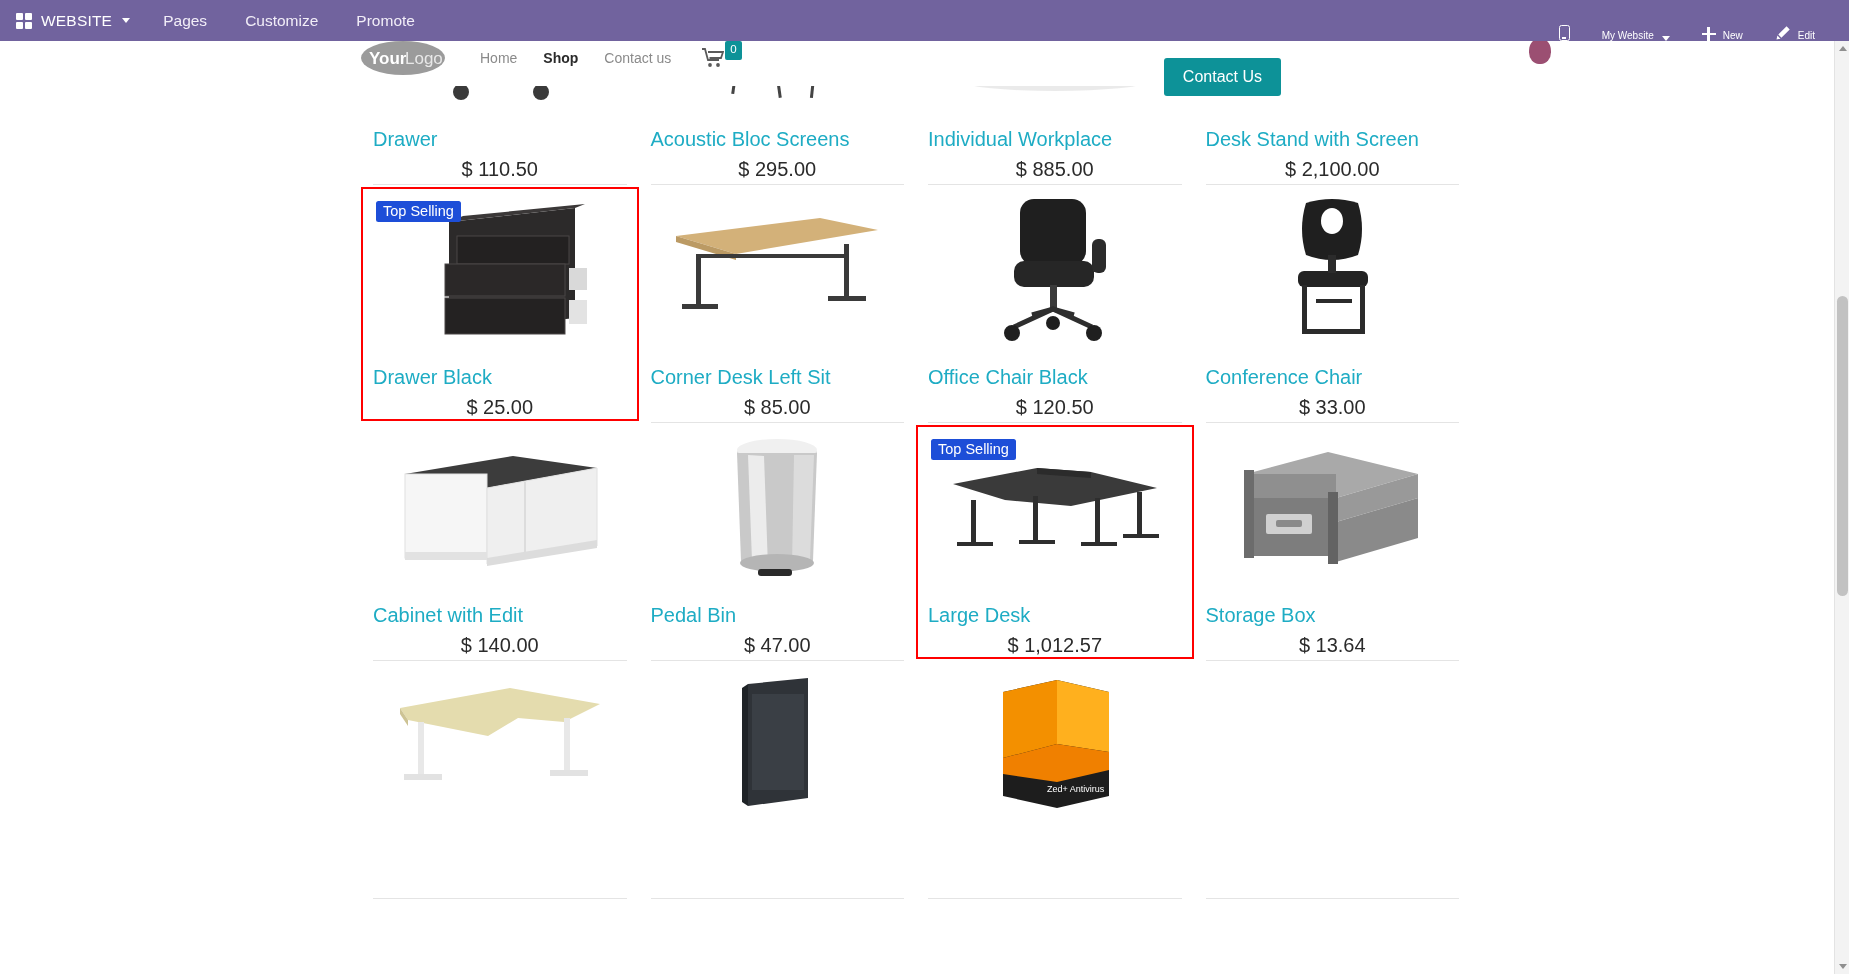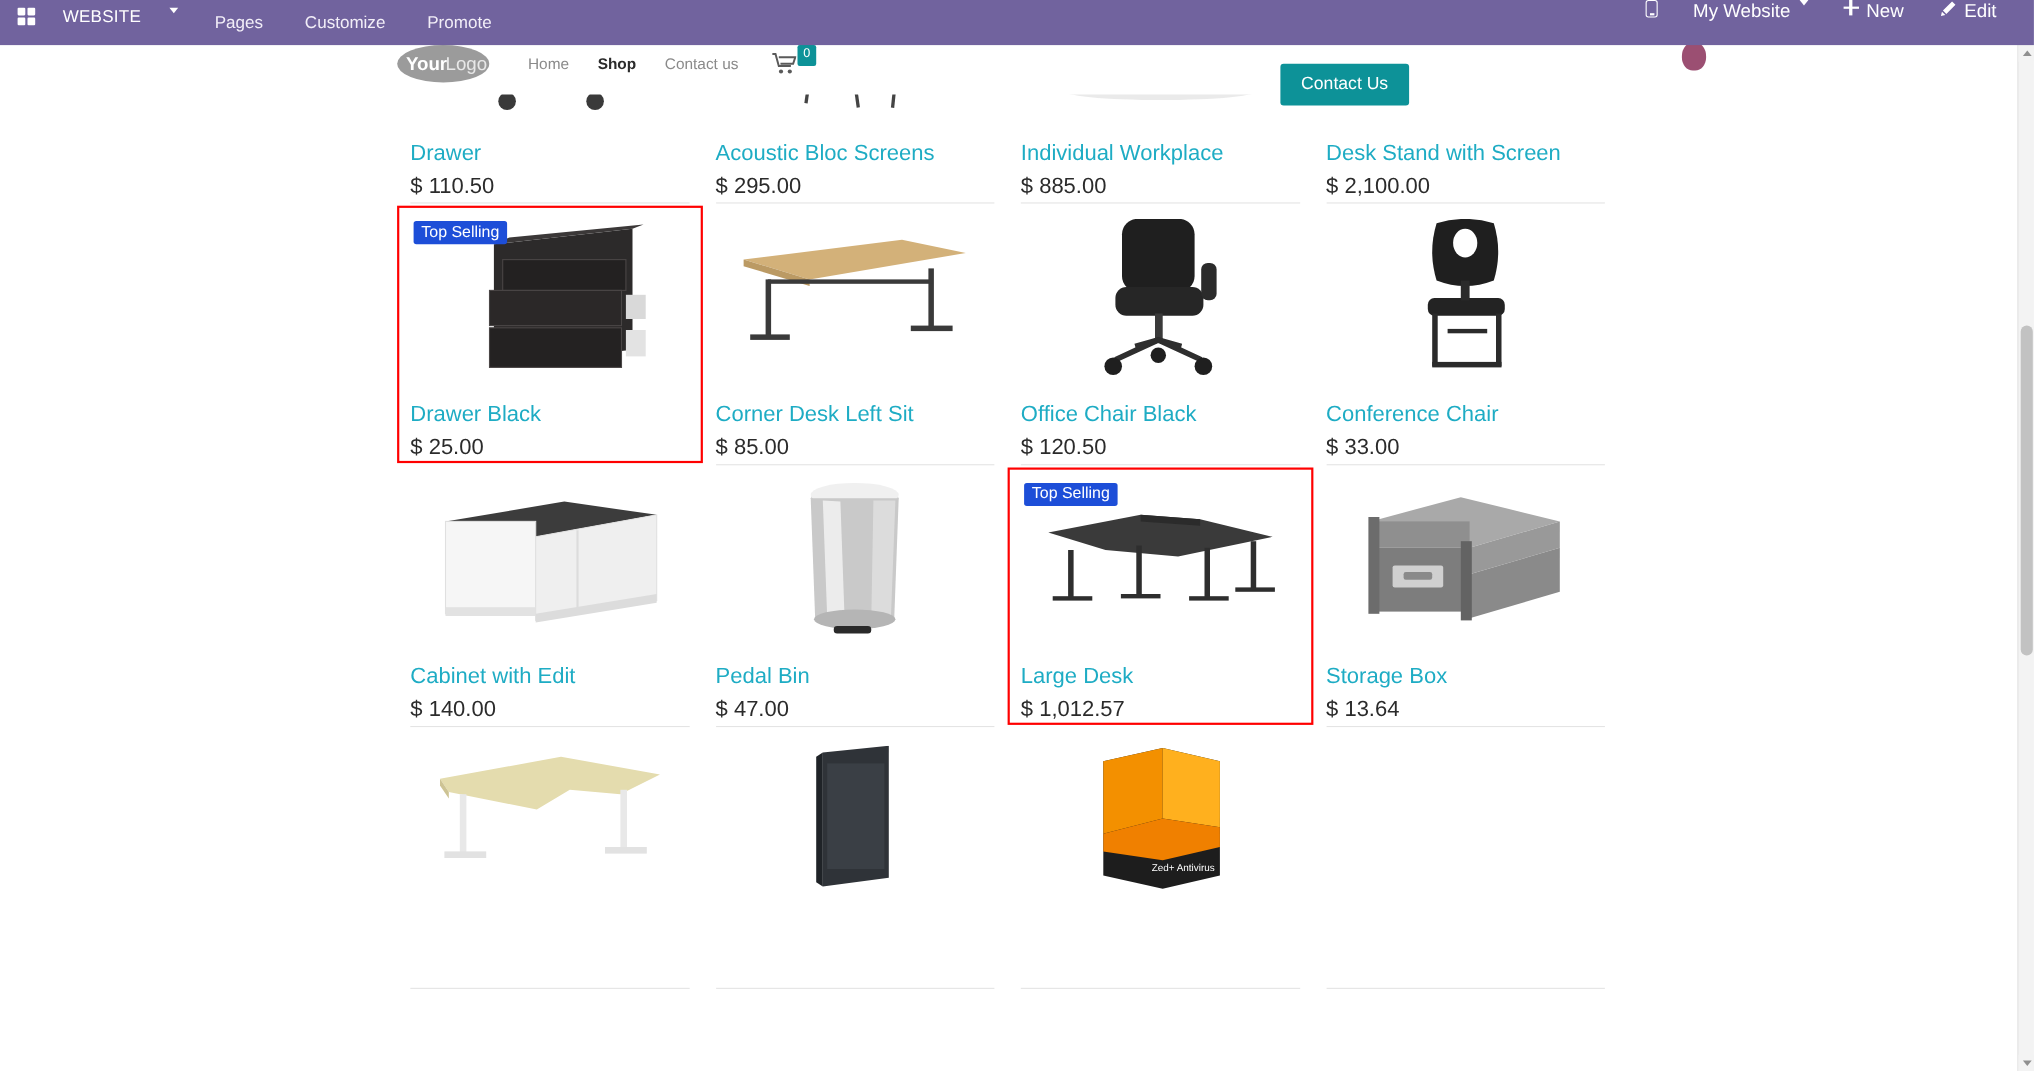--- a/index.html
+++ b/index.html
@@ -18,21 +18,21 @@
     background: #71639e;
     display: flex; align-items: center;
     color: #ffffff;
     font-size: 16px;
     z-index: 50;
   }
   .eb-left { display: flex; align-items: center; }
   .eb-right { margin-left: auto; display: flex; align-items: center; padding-right: 18px; }
 
   .eb-brand {
-    display: flex; align-items: flex-start; gap: 25px;
+    display: flex; align-items: center; gap: 9px;
     padding: 0 14px 0 16px; height: 27px;
     cursor: pointer;
   }
   .grid-icon {
     display: grid;
     grid-template-columns: 7px 7px;
     grid-template-rows: 7px 7px;
     gap: 2px;
   }
   .grid-icon i { background: #ffffff; display: block; border-radius: 1px; }
@@ -45,23 +45,23 @@
     margin-left: 1px;
   }
   .eb-item {
     padding: 0 19px; height: 41px;
     display: flex; align-items: center;
     font-size: 15.5px; color: #f2eef8;
     cursor: pointer;
   }
 
   .eb-r-item {
-    display: flex; align-items: flex-start; gap: 7px;
+    display: flex; align-items: flex-end; gap: 7px;
     padding: 0 16px; height: 41px;
-    font-size: 17px; cursor: pointer;
+    font-size: 10px; cursor: pointer;
   }
   .mobile-icon {
     width: 11px; height: 16px;
     border: 1.6px solid #ffffff;
     border-radius: 2.5px;
     position: relative;
   }
   .mobile-icon::after {
     content: ""; position: absolute;
     bottom: 1px; left: 50%; transform: translateX(-50%);
@@ -201,20 +201,21 @@
     font-size: 20px;
     margin-top: 12px;
     cursor: pointer;
     white-space: nowrap;
   }
   .pprice {
     color: #2b2b2b;
     font-size: 20px;
     margin-top: 7px;
     white-space: nowrap;
+    text-align: center;
   }
 
   
   #scrollbar {
     position: absolute; right: 0; top: 41px;
     width: 15px; height: 933px;
     background: #f3f3f3;
     border-left: 1px solid #e3e3e3;
     z-index: 40;
   }

